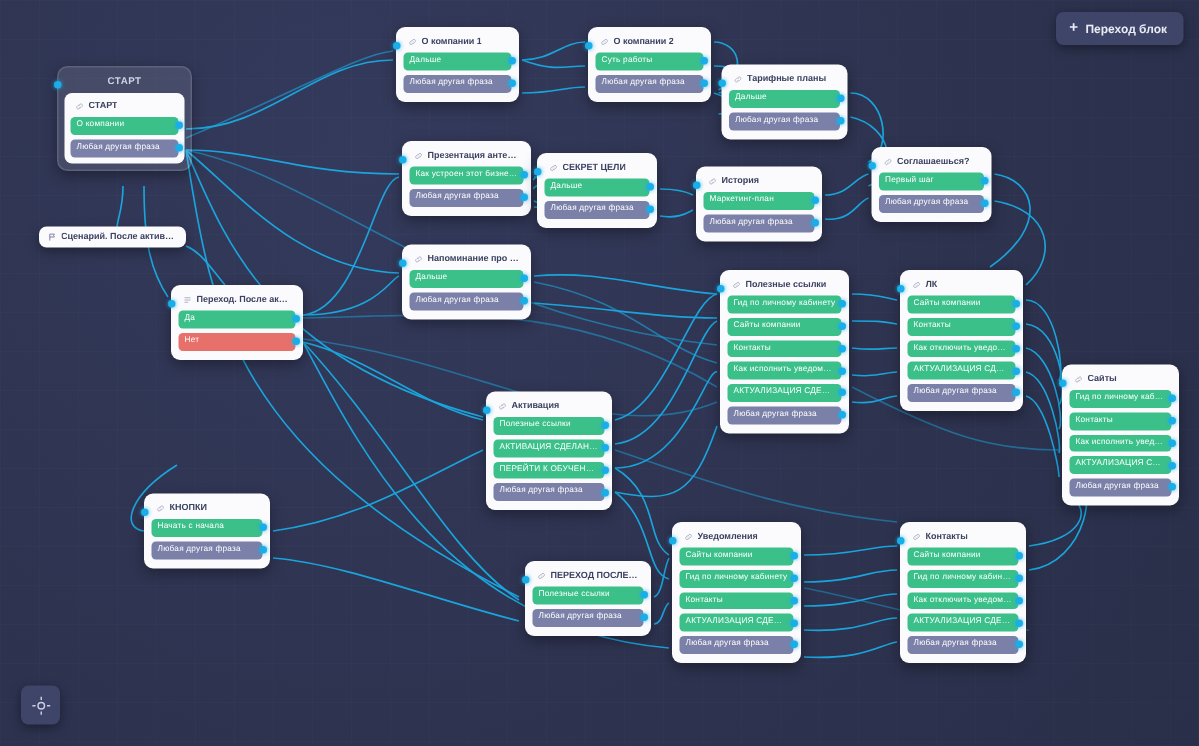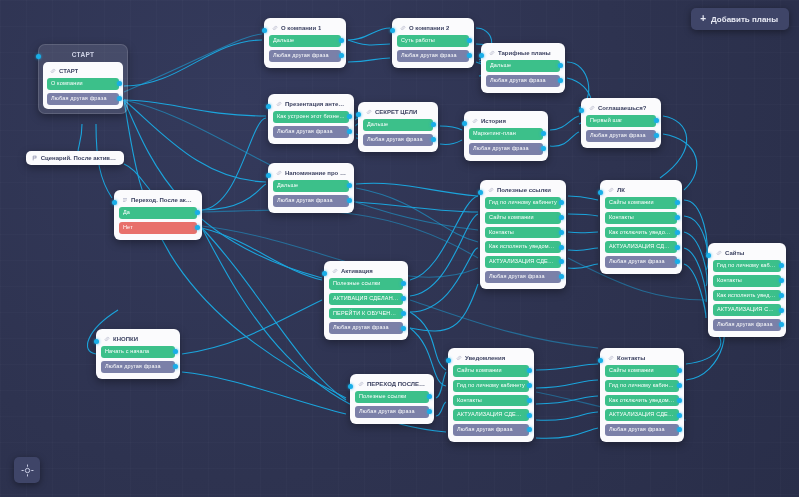--- a/index.html
+++ b/index.html
@@ -505,21 +505,21 @@
       <div class="dot" style="left: 677px; top: 368.383px;"></div>
       <div class="dot" style="left: 677px; top: 383.148px;"></div>
       <div class="dot" style="left: 677px; top: 397.914px;"></div>
       <div class="dot" style="left: 677px; top: 412.68px;"></div>
       <div class="dot" style="left: 677px; top: 427.445px;"></div>
       <div class="dot" style="left: 597.5px; top: 358px;"></div>
     </div>
 
   <div id="add-block">
     <span class="plus">+</span>
-    <span>Добавить планы</span>
+    <span>Переход блок</span>
   </div>
 
   <div id="recenter">
     <svg width="13" height="13" viewBox="0 0 24 24" fill="none" stroke="#c9cde4" stroke-width="1.8">
       <circle cx="12" cy="12" r="4"></circle>
       <line x1="12" y1="1" x2="12" y2="5"></line>
       <line x1="12" y1="19" x2="12" y2="23"></line>
       <line x1="1" y1="12" x2="5" y2="12"></line>
       <line x1="19" y1="12" x2="23" y2="12"></line>
     </svg>

